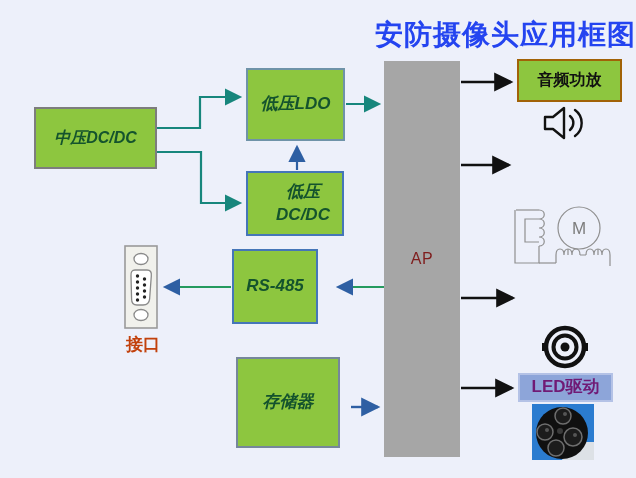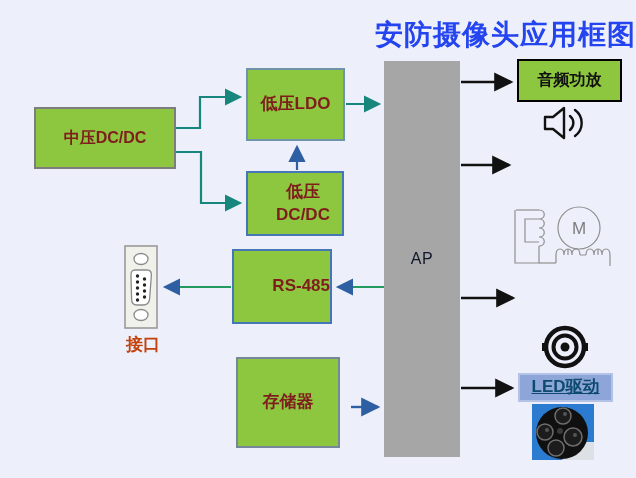--- a/index.html
+++ b/index.html
@@ -17,45 +17,44 @@
     position:absolute;left:0;top:16px;width:100%;
     text-align:right;
     font-size:28px;font-weight:bold;color:#2444f0;
     letter-spacing:1px;
   }
   .block{
     position:absolute;box-sizing:border-box;
     display:flex;align-items:center;justify-content:center;
     text-align:center;font-weight:bold;line-height:1.3;
   }
-  .green-white{background:#8dc63f;color:#7f1d1d;}
+  .green-white{background:#8dc63f;color:#14532d;font-style:italic;}
   .green-black{background:#8dc63f;color:#111111;}
   .b-gray{border:2px solid #7d7d7d;}
   .b-steel{border:2px solid #6f93a8;}
   .b-blue{border:2px solid #4576b8;}
   .b-slate{border:2px solid #76879b;}
-  .b-green{border:2px solid #000000;}
-  .mid-dcdc{left:34px;top:107px;width:142px;height:62px;font-size:16px;}
+  .b-green{border:2px solid #a16207;}
+  .mid-dcdc{left:34px;top:107px;width:123px;height:62px;font-size:16px;}
   .ldo{left:246px;top:68px;width:99px;height:73px;font-size:17px;}
   .low-dcdc{left:246px;top:171px;width:98px;height:65px;font-size:17px;padding-left:16px;}
-  .serial{left:232px;top:249px;width:100px;height:75px;font-size:17px;flex-direction:row;justify-content:flex-end;}
+  .serial{left:232px;top:249px;width:86px;height:75px;font-size:17px;flex-direction:column;}
   .memory{left:236px;top:357px;width:104px;height:91px;font-size:17px;}
   .ap{
     left:384px;top:61px;width:76px;height:396px;
-    background:#a6a6a6;color:#0f172a;font-size:16px;font-weight:normal;
+    background:#a6a6a6;color:#7f1d1d;font-size:16px;font-weight:normal;
     letter-spacing:0.5px;
   }
   .audio{left:517px;top:59px;width:105px;height:43px;font-size:16px;}
   .stepper{left:515px;top:152px;width:106px;height:41px;font-size:15px;}
   .ircut{left:519px;top:274px;width:92px;height:46px;font-size:18px;letter-spacing:0.5px;}
   .led-driver{
     left:518px;top:373px;width:95px;height:29px;
-    background:#8da5d9;border:2px solid #b4c2e6;color:#0c4a6e;
+    background:#8da5d9;border:2px solid #b4c2e6;color:#701a75;
     font-size:17px;
-    text-decoration:underline;
   }
   .port-label{
     position:absolute;left:122px;top:333px;width:42px;
     text-align:center;color:#c2410c;font-size:17px;font-weight:bold;
   }
   .icon{position:absolute;}
   svg{display:block;}
   .wires{position:absolute;left:0;top:0;pointer-events:none;}
 </style>
 </head>

